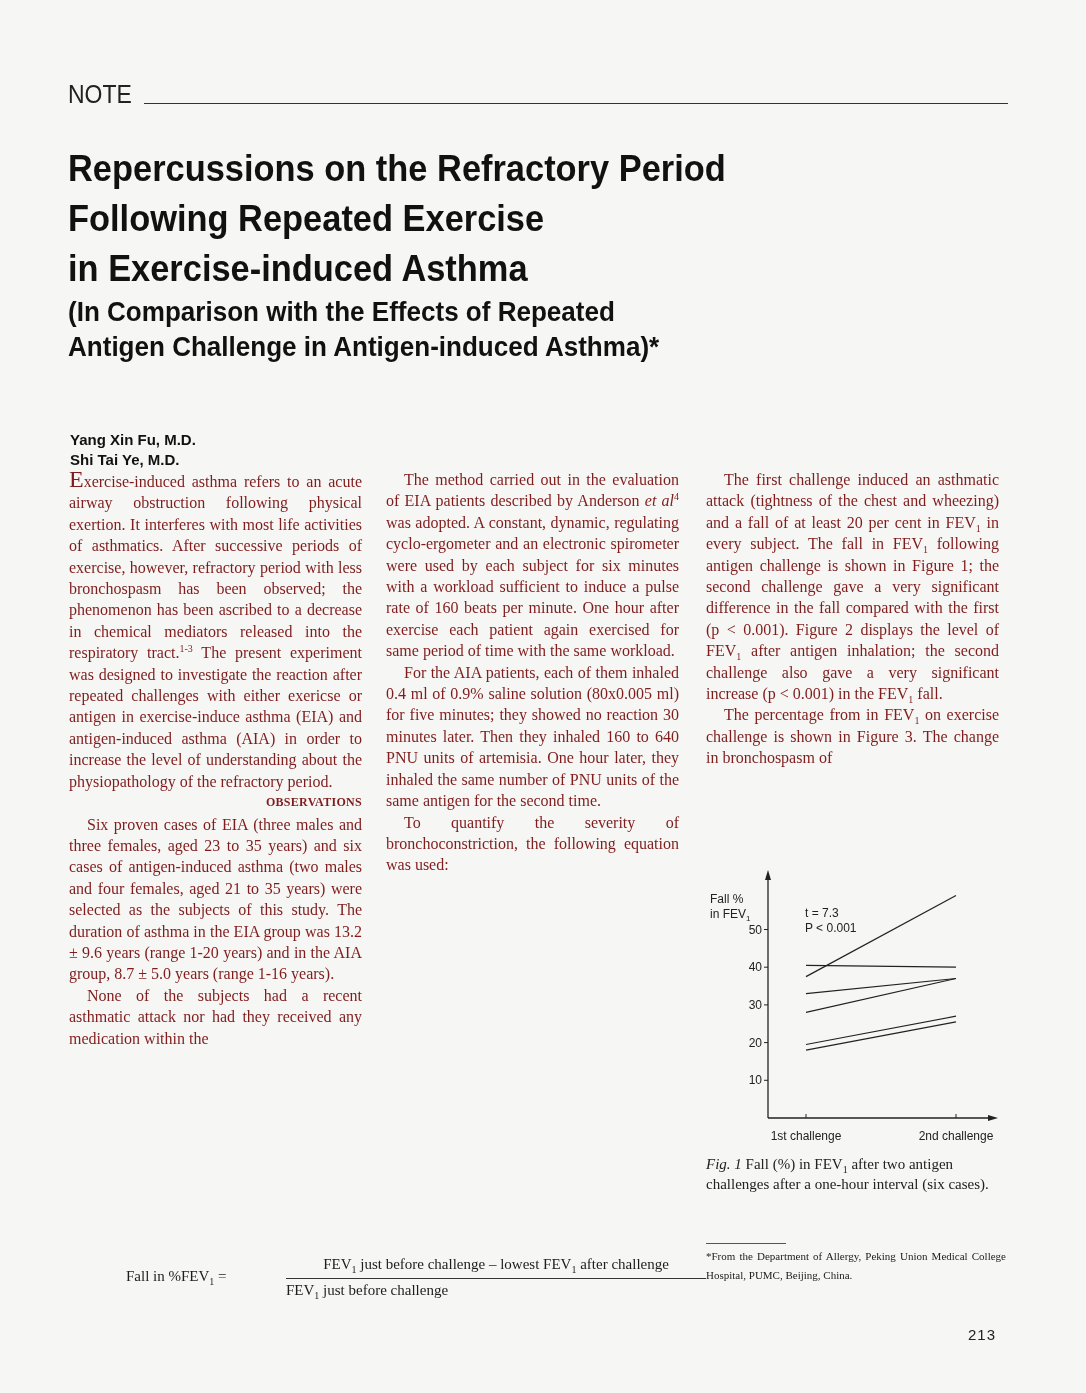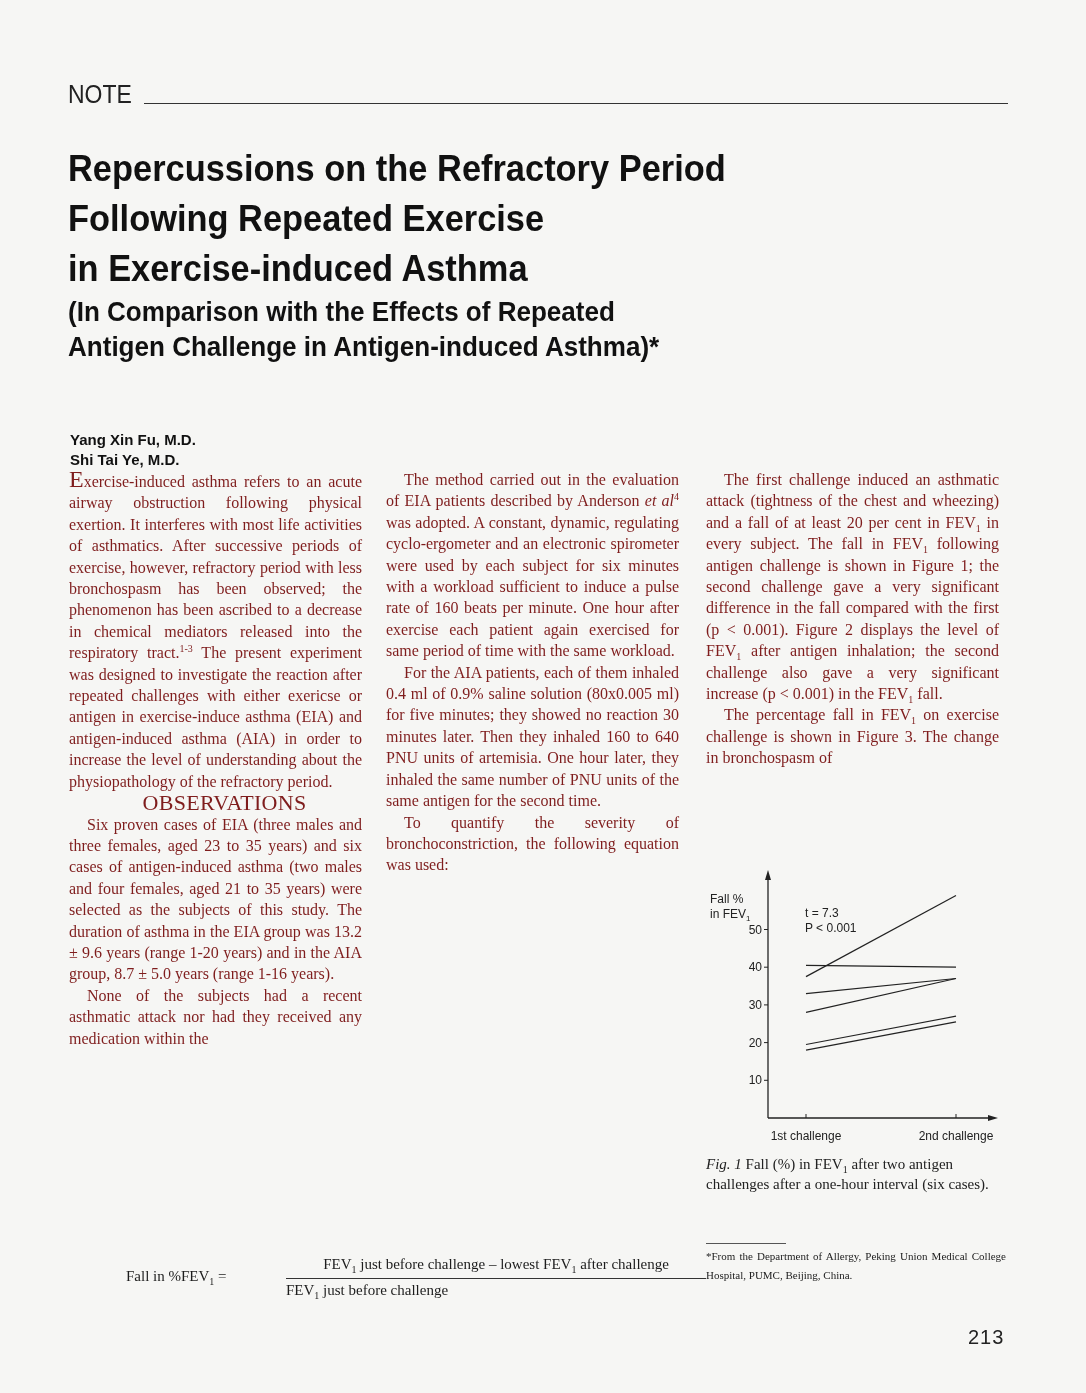--- a/index.html
+++ b/index.html
@@ -18,40 +18,40 @@
 
   .authors { position: absolute; left: 70px; top: 398px; font-family: "Liberation Sans", sans-serif; font-weight: bold; font-size: 15px; line-height: 20px; color: #111; margin-top: 32px; }
 
   .col { position: absolute; top: 469px; width: 293px; font-size: 16px; line-height: 21.4px; text-align: justify; color: #7f1d1d; }
   .col p { margin: 0; text-indent: 18px; }
   .col p.noindent { text-indent: 0; }
   .col1 { left: 69px; }
   .col2 { left: 386px; }
   .col3 { left: 706px; }
   .dropcap { font-size: 24px; }
-  .sect-head { text-align: center; font-weight: normal; font-size: 22px; margin: 38px 0 14px 0; text-indent: 0; letter-spacing: 0.3px; }
+  .sect-head { text-align: right; font-weight: bold; font-size: 12px; margin: 38px 0 14px 0; text-indent: 0; letter-spacing: 0.3px; }
   sup { font-size: 10px; line-height: 0; }
   sub { font-size: 10px; line-height: 0; }
 
   .equation { position: absolute; left: 90px; top: 1256px; width: 600px; height: 50px; font-size: 15px; margin-left: 36px; }
   .eq-lhs { position: absolute; left: 0; top: 12px; }
   .eq-num { position: absolute; left: 160px; width: 420px; top: 0; text-align: center; }
   .eq-bar { position: absolute; left: 160px; width: 420px; top: 22px; border-top: 1px solid #333; }
   .eq-den { position: absolute; left: 160px; width: 420px; top: 26px; text-align: left; }
 
   .chart { position: absolute; left: 700px; top: 862px; width: 310px; height: 290px; }
   .chart svg text { font-family: "Liberation Sans", sans-serif; fill: #222; }
 
   .caption { position: absolute; left: 706px; top: 1154px; width: 300px; font-size: 15px; line-height: 20px; color: #222; }
   .caption .fig-label { font-style: italic; margin-top: 23px; }
 
   .footnote-rule { position: absolute; left: 706px; top: 1243px; width: 80px; border-top: 1px solid #555; }
   .footnote { position: absolute; left: 706px; top: 1247px; width: 300px; font-size: 11px; line-height: 19px; text-align: justify; color: #222; }
 
-  .page-number { position: absolute; left: 968px; top: 1326px; font-family: "Liberation Sans", sans-serif; font-size: 20px; letter-spacing: 1px; color: #222; }
+  .page-number { position: absolute; left: 968px; top: 1326px; font-family: "Liberation Sans", sans-serif; font-size: 15px; letter-spacing: 1px; color: #222; }
 </style>
 </head>
 <body>
 
 <div class="note-header">
   <span class="note-label">NOTE</span>
   <div class="note-rule"></div>
 </div>
 
 <div class="title-block">
@@ -75,21 +75,21 @@
 </div>
 
 <div class="col col2">
   <p><span>The method carried out in the evaluation of EIA patients described by Anderson </span><i>et al</i><sup>4</sup><span> was adopted. A constant, dynamic, regulating cyclo-ergometer and an electronic spirometer were used by each subject for six minutes with a workload sufficient to induce a pulse rate of 160 beats per minute. One hour after exercise each patient again exercised for same period of time with the same workload.</span></p>
   <p>For the AIA patients, each of them inhaled 0.4 ml of 0.9% saline solution (80x0.005 ml) for five minutes; they showed no reaction 30 minutes later. Then they inhaled 160 to 640 PNU units of artemisia. One hour later, they inhaled the same number of PNU units of the same antigen for the second time.</p>
   <p>To quantify the severity of bronchoconstriction, the following equation was used:</p>
 </div>
 
 <div class="col col3">
   <p><span>The first challenge induced an asthmatic attack (tightness of the chest and wheezing) and a fall of at least 20 per cent in FEV</span><sub>1</sub><span> in every subject. The fall in FEV</span><sub>1</sub><span> following antigen challenge is shown in Figure 1; the second challenge gave a very significant difference in the fall compared with the first (p &lt; 0.001). Figure 2 displays the level of FEV</span><sub>1</sub><span> after antigen inhalation; the second challenge also gave a very significant increase (p &lt; 0.001) in the FEV</span><sub>1</sub><span> fall.</span></p>
-  <p><span>The percentage fall in FEV</span><sub>1</sub><span> on exercise challenge is shown in Figure 3. The change in bronchospasm of</span></p>
+  <p><span>The percentage from in FEV</span><sub>1</sub><span> on exercise challenge is shown in Figure 3. The change in bronchospasm of</span></p>
 </div>
 
 <div class="equation">
   <div class="eq-lhs"><span>Fall in %FEV</span><sub>1</sub><span> =</span></div>
   <div class="eq-num"><span>FEV</span><sub>1</sub><span> just before challenge – lowest FEV</span><sub>1</sub><span> after challenge</span></div>
   <div class="eq-bar"></div>
   <div class="eq-den"><span>FEV</span><sub>1</sub><span> just before challenge</span></div>
 </div>
 
 <div class="chart">

